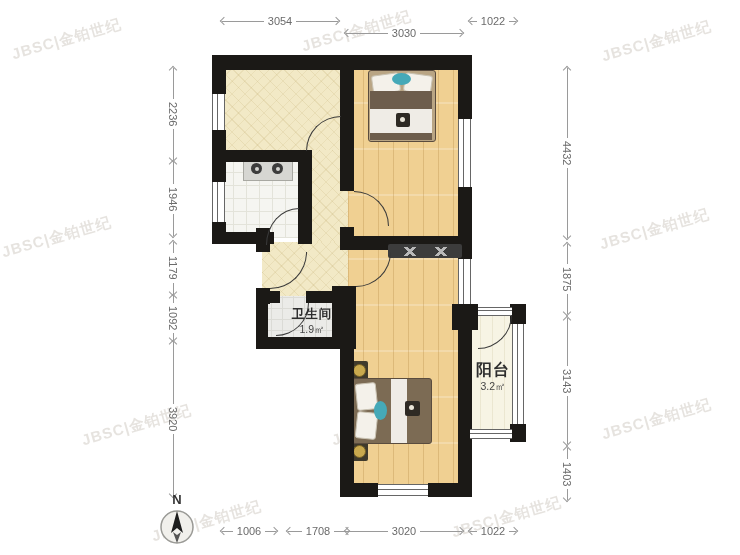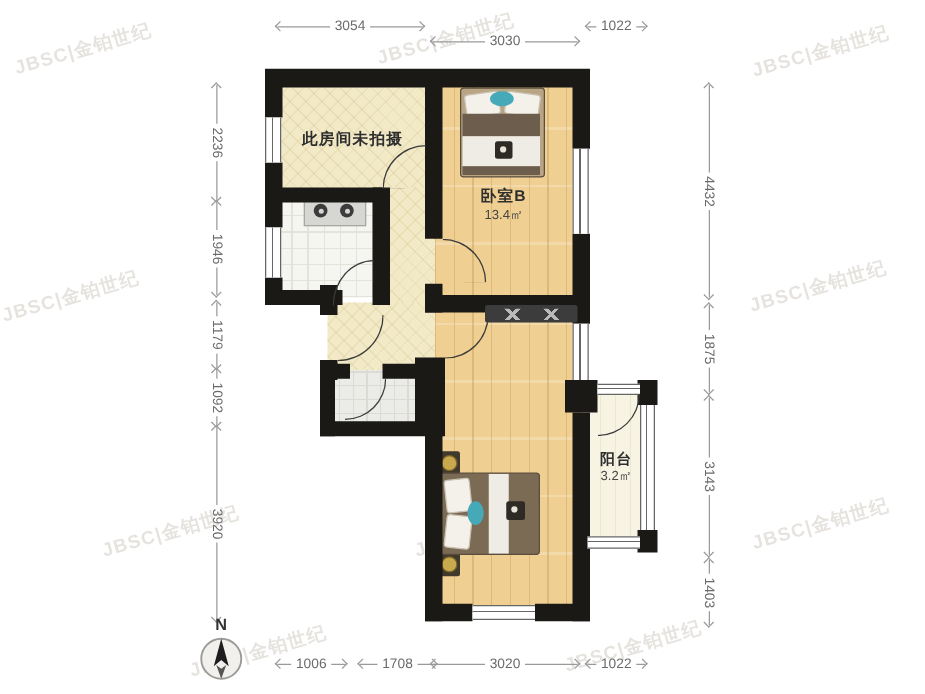--- a/index.html
+++ b/index.html
@@ -168,29 +168,26 @@
   </div>
 
   <div class="arc tl" style="left:306px;top:116px;width:34px;height:34px"></div>
   <div class="arc tr" style="left:354px;top:191px;width:34px;height:34px"></div>
   <div class="arc tl" style="left:266px;top:208px;width:32px;height:36px"></div>
   <div class="arc br" style="left:270px;top:252px;width:36px;height:36px"></div>
   <div class="arc br" style="left:276px;top:303px;width:32px;height:32px"></div>
   <div class="arc br" style="left:356px;top:252px;width:34px;height:34px"></div>
   <div class="arc br" style="left:478px;top:315px;width:33px;height:33px"></div>
 
-  <div class="room-label" style="left:222px;top:104px;width:120px">
-    <div class="nm">此房间未拍摄</div>
-  </div>
-  <div class="room-label" style="left:370px;top:150px;width:66px">
-    <div class="nm">卧室B</div>
-    <div class="ar">13.4㎡</div>
+  <div class="room-label" style="left:280px;top:307px;width:64px">
+    <div class="nm">卫生间</div>
+    <div class="ar">1.9㎡</div>
   </div>
   <div class="room-label" style="left:468px;top:360px;width:50px">
-    <div class="nm" style="font-size:12px">阳台</div>
+    <div class="nm" style="font-size:16px">阳台</div>
     <div class="ar">3.2㎡</div>
   </div>
 
   <div class="dim dim-h" style="left:222px;top:14px;width:116px">
     <span class="ln a-l"></span>
       <span class="lbl">3054</span>
       <span class="ln a-r"></span>
   </div>
   <div class="dim dim-h" style="left:346px;top:26px;width:116px">
     <span class="ln a-l"></span>

